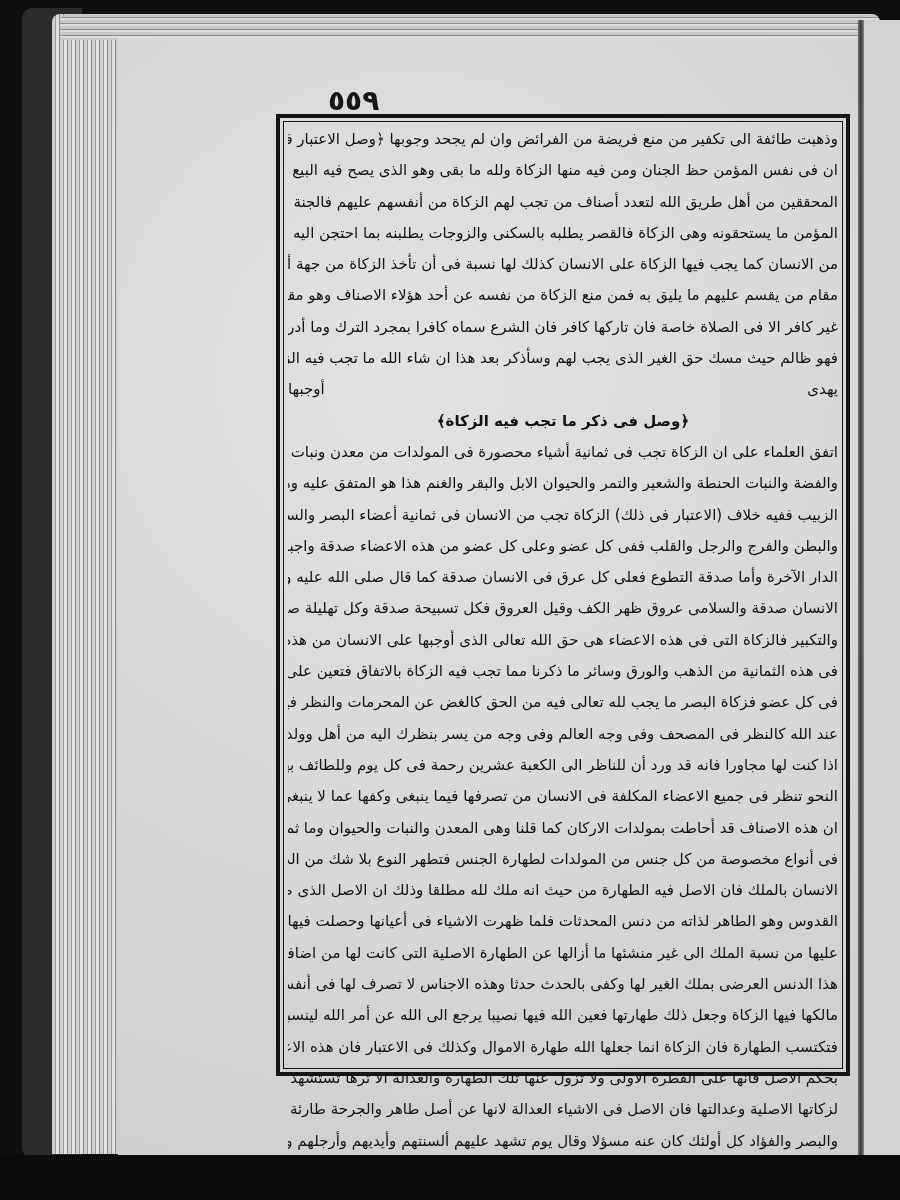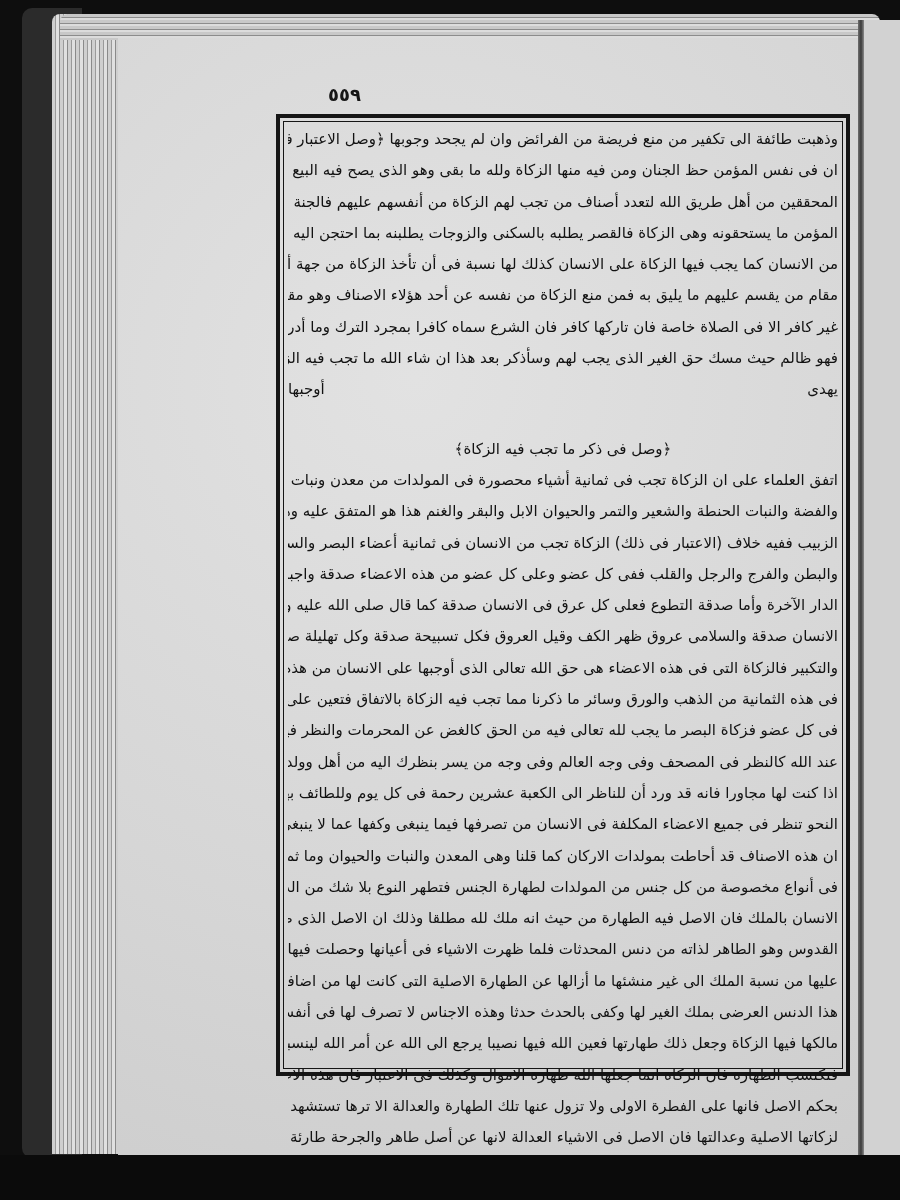--- a/index.html
+++ b/index.html
@@ -8,26 +8,26 @@
   .cover-left{position:absolute;left:22px;top:8px;width:60px;height:1150px;background:#2b2b2b;border-radius:10px 0 0 10px;}
   .page-stack{position:absolute;left:52px;top:14px;width:70px;height:1140px;
     background:repeating-linear-gradient(90deg,#cfcfcf 0,#cfcfcf 3px,#9a9a9a 3px,#9a9a9a 4px,#e0e0e0 4px,#e0e0e0 7px,#8a8a8a 7px,#8a8a8a 8px);
     border-radius:8px 0 0 0;}
   .page-stack-top{position:absolute;left:60px;top:14px;width:820px;height:26px;
     background:repeating-linear-gradient(180deg,#c8c8c8 0,#c8c8c8 3px,#8c8c8c 3px,#8c8c8c 4px,#dcdcdc 4px,#dcdcdc 6px);border-radius:8px 8px 0 0;}
   .page{position:absolute;left:118px;top:38px;width:742px;height:1130px;background:#d8d8d8;
     background-image:radial-gradient(circle at 40% 30%,#e2e2e2 0,#d6d6d6 60%,#cdcdcd 100%);}
   .gutter{position:absolute;left:858px;top:20px;width:6px;height:1150px;background:linear-gradient(90deg,#6f6f6f,#3a3a3a,#8a8a8a);}
   .next-page{position:absolute;left:864px;top:20px;width:36px;height:1150px;background:#d2d2d2;}
-  .page-number{position:absolute;left:328px;top:84px;font-size:18px;font-weight:bold;color:#151515;letter-spacing:1px;}
+  .page-number{position:absolute;left:328px;top:84px;font-size:28px;font-weight:bold;color:#151515;letter-spacing:1px;}
   .frame{position:absolute;left:276px;top:114px;width:566px;height:954px;border:4px solid #151515;}
   .frame-inner{position:absolute;left:3px;top:3px;right:3px;bottom:3px;border:1px solid #151515;}
   .text{position:absolute;left:8px;right:8px;top:6px;direction:rtl;}
   .line{height:31.3px;line-height:31.3px;font-size:15px;color:#121212;white-space:nowrap;overflow:hidden;text-align:justify;text-align-last:justify;}
-  .heading{text-align:right;text-align-last:center;font-weight:normal;margin-top:28px;}
+  .heading{text-align:right;text-align-last:center;font-weight:bold;}
   .bottom-shadow{position:absolute;left:0;top:1155px;width:900px;height:45px;background:#0b0b0b;}
 </style>
 </head>
 <body>
 
 <div class="scan">
   <div class="cover-left"></div>
   <div class="page-stack"></div>
   <div class="page-stack-top"></div>
 

